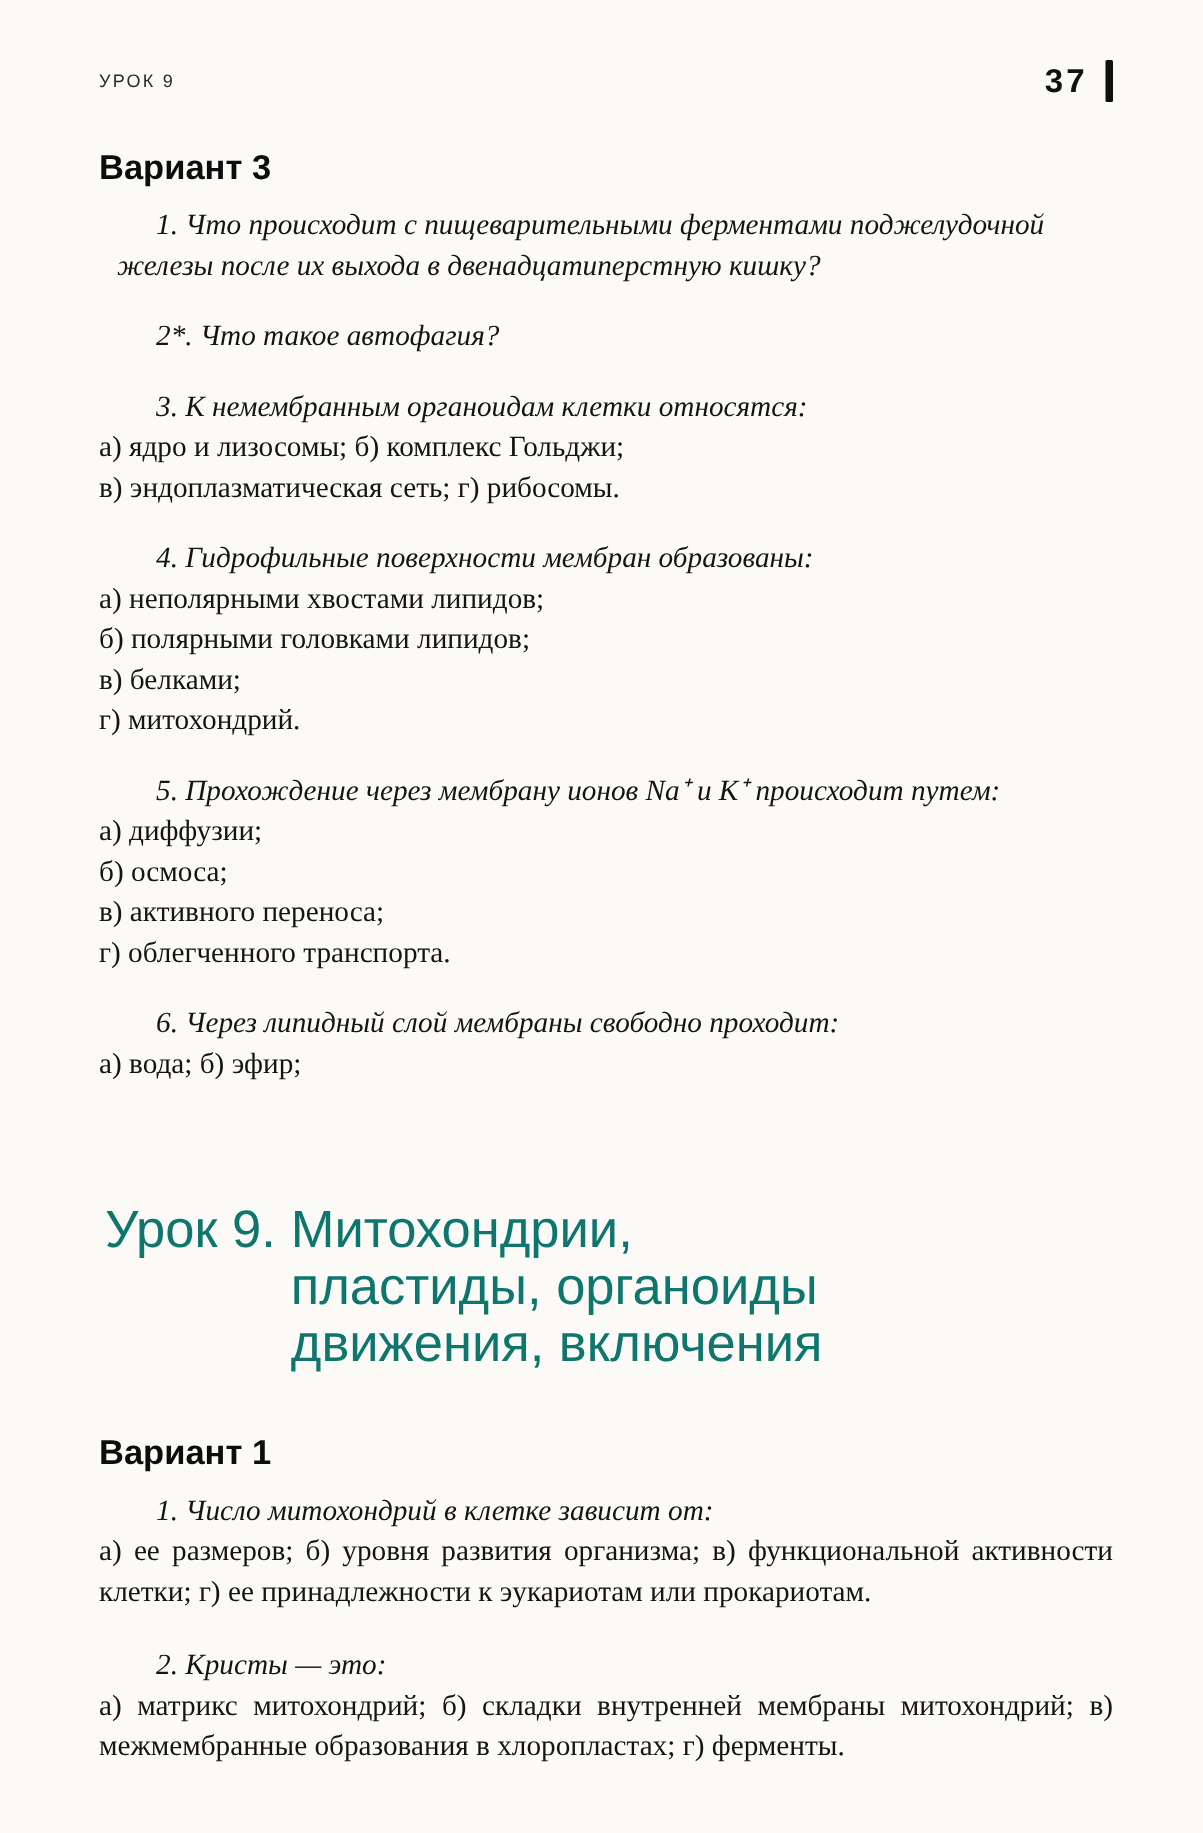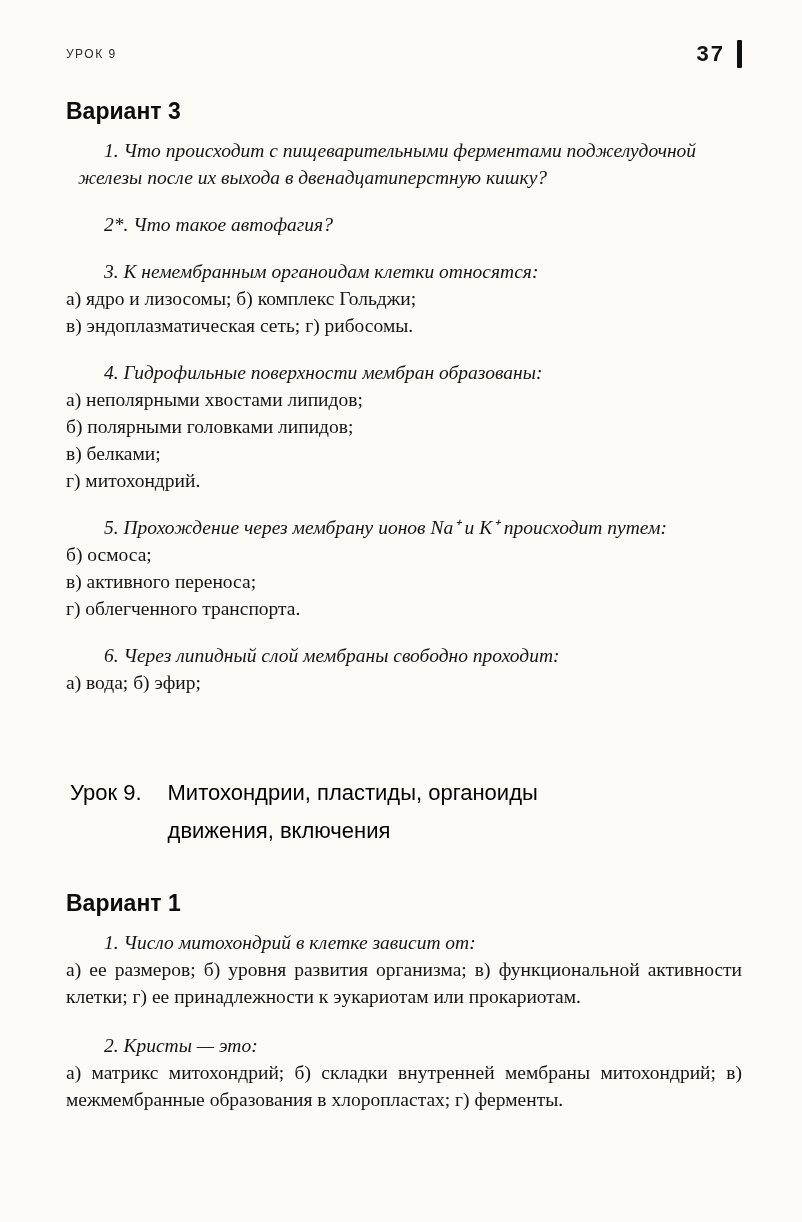--- a/index.html
+++ b/index.html
@@ -66,26 +66,26 @@
   }
   .q-body{
     font-size:19.5px;
     line-height:27px;
     text-align:justify;
   }
   .section-gap{height:36px;}
   
   .lesson-heading{
     display:flex;
-    gap:26px;
+    gap:10px;
     margin:22px 0 40px 4px;
     font-family:"Liberation Sans", sans-serif;
-    font-size:22px;
+    font-size:35px;
     line-height:38px;
-    color:#000000;
+    color:#0f766e;
   }
   .lesson-heading .lesson-label{
     white-space:nowrap;
   }
   .lesson-heading .lesson-title{
     width:380px;
   }
   .v1-question{margin:0 0 22px 0;}
 </style>
 </head>
@@ -120,20 +120,21 @@
   <div class="question">
     <div class="q-stem">4. Гидрофильные поверхности мембран образованы:</div>
     <div class="q-option">а) неполярными хвостами липидов;</div>
     <div class="q-option">б) полярными головками липидов;</div>
     <div class="q-option">в) белками;</div>
     <div class="q-option">г) митохондрий.</div>
   </div>
 
   <div class="question">
     <div class="q-stem">5. Прохождение через мембрану ионов Na⁺ и К⁺ происходит путем:</div>
+    <div class="q-option">а) диффузии;</div>
     <div class="q-option">б) осмоса;</div>
     <div class="q-option">в) активного переноса;</div>
     <div class="q-option">г) облегченного транспорта.</div>
   </div>
 
   <div class="question">
     <div class="q-stem">6. Через липидный слой мембраны свободно проходит:</div>
     <div class="q-option">а) вода; б) эфир;</div>
   </div>
 

